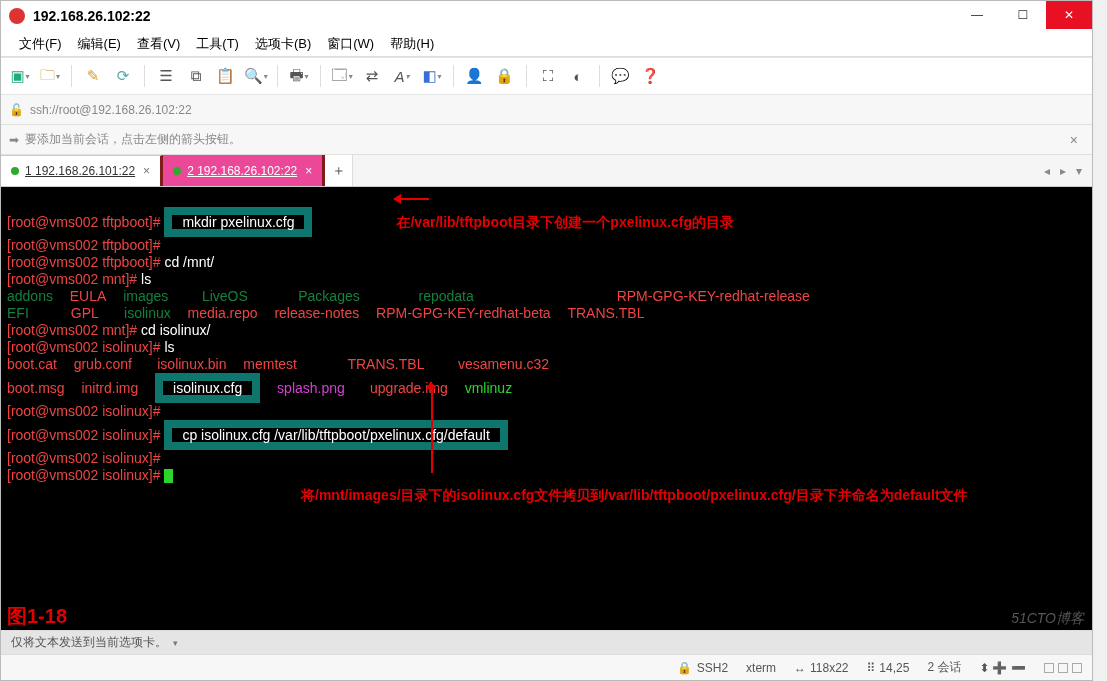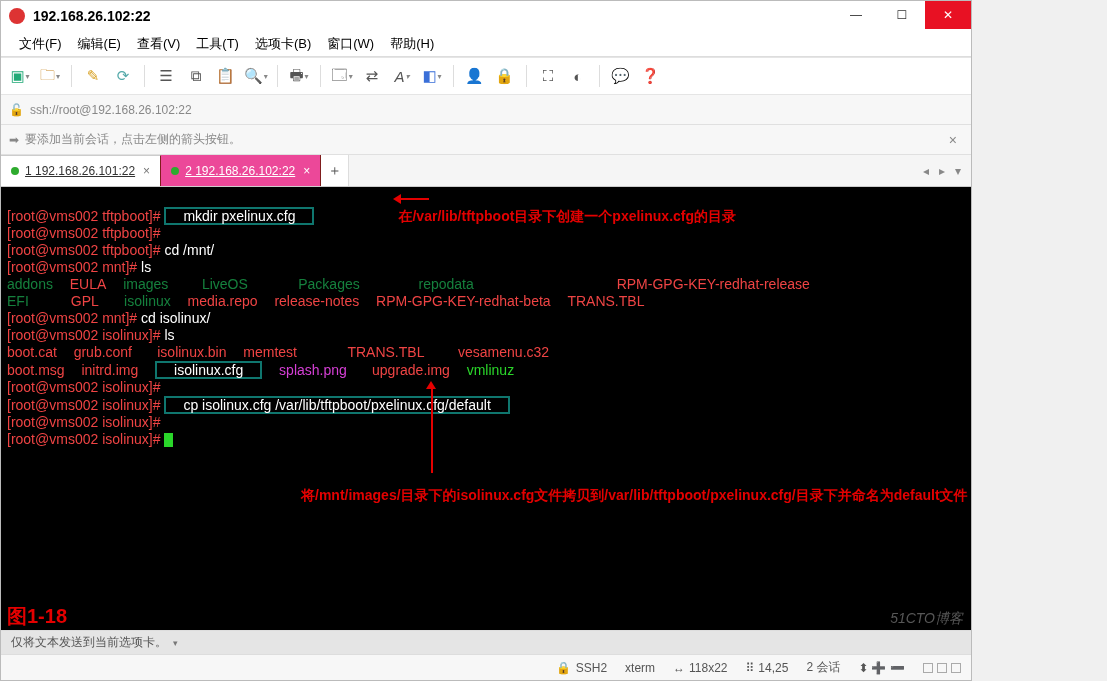--- a/index.html
+++ b/index.html
@@ -1,17 +1,17 @@
 <!DOCTYPE html>
 <html><head>
 <meta charset="utf-8">
 <style>
 * { margin:0; padding:0; box-sizing:border-box; font-family:"Microsoft YaHei","Segoe UI",Tahoma,sans-serif; }
 body { background:#f0f0f0; font-size:12px; }
-.window { width:972px; height:681px; background:#fff; display:flex; flex-direction:column; border:1px solid #bbb; }
+.window { width:1093px; height:681px; background:#fff; display:flex; flex-direction:column; border:1px solid #bbb; }
 
 
 .titlebar { height:30px; display:flex; align-items:center; padding:0 0 0 8px; position:relative; }
 .titlebar .favicon { width:16px; height:16px; border-radius:50%; background:#d33; margin-right:8px; }
 .titlebar .title { font-weight:bold; font-size:14px; margin-right:10px; }
 .titlebar .subtitle { font-size:13px; color:#333; }
 .titlebar .winbtns { position:absolute; right:0; top:0; display:flex; }
 .titlebar .winbtn { width:46px; height:28px; display:flex; align-items:center; justify-content:center; font-size:12px; color:#333; }
 .titlebar .winbtn.close { background:#e81123; color:#fff; }
 
@@ -29,40 +29,40 @@
 .addrbar { height:30px; display:flex; align-items:center; padding:0 8px; background:#f7f7f7; border-bottom:1px solid #e0e0e0; font-size:12px; color:#888; }
 .addrbar .lock { margin-right:6px; }
 
 
 .infobar { height:30px; display:flex; align-items:center; padding:0 8px; background:#f7f7f7; border-bottom:1px solid #e0e0e0; color:#888; font-size:12px; }
 .infobar .arrow { margin-right:6px; }
 .infobar .closex { margin-left:auto; padding:0 6px; color:#888; font-size:14px;}
 
 
 .tabstrip { height:32px; display:flex; align-items:stretch; background:#f5f5f5; border-bottom:1px solid #ccc; position:relative;}
-.tab { display:flex; align-items:center; padding:4px 10px; border-right:1px solid #7f1d1d; position:relative; font-size:12px;}
+.tab { display:flex; align-items:center; padding:4px 10px; border-right:3px solid #7f1d1d; position:relative; font-size:12px;}
 .tab .dot { width:8px; height:8px; border-radius:50%; margin-right:6px; }
 .tab .dot.green { background:#2eab2e; }
 .tab .tclose { margin-left:8px; color:#777; }
 .tab.active { background:#ec4899; color:#fff; }
 .tab.active .tclose { color:#fff; }
 .tab.inactive { background:#fff; color:#333; border-top:1px solid #ccc; }
 .tab.inactive .label { text-decoration:underline; }
 .tab.active .label { text-decoration:underline; }
 .addtab { width:28px; display:flex; align-items:center; justify-content:center; color:#555; border-right:1px solid #ddd; background:#fff; font-size:14px;}
 .tabnav { margin-left:auto; display:flex; align-items:center; padding-right:6px; gap:2px; color:#888;}
 .tabnav span { padding:0 4px; }
 
 
 .term { flex:1; background:#000; color:#fff; font-family:"Consolas","Courier New",monospace; font-size:14px; line-height:16px; padding:4px 6px; position:relative; overflow:hidden; white-space:pre; }
 .pw { color:#ef4444; }
 .pb { color:#15803d; }
 .pm { color:#d63fd6; }
 .pg { color:#2ad62a; }
-.redbox { border:2px solid #0f766e; padding:0 17px; display:inline-block; line-height:14px; }
+.redbox { border:8px solid #0f766e; padding:0 10px; display:inline-block; line-height:14px; }
 .anno { color:#e40000; font-family:"Microsoft YaHei",sans-serif; font-weight:bold; font-size:14px; white-space:normal; }
 .figlabel { position:absolute; left:6px; bottom:6px; color:#e40000; font-family:"Microsoft YaHei",sans-serif; font-weight:bold; font-size:20px; }
 .cursor { display:inline-block; width:9px; height:14px; background:#2ad62a; vertical-align:middle; }
 .watermark { position:absolute; right:8px; bottom:4px; color:#575757; font-family:"Microsoft YaHei",sans-serif; font-size:14px; font-style:italic;}
 .arrowline { position:absolute; background:#e40000; }
 .arrowhead { position:absolute; width:0; height:0; }
 
 
 .status1 { height:24px; display:flex; align-items:center; padding:0 10px; color:#555; font-size:12px; border-top:1px solid #ddd; background:#e5e5e5;}
 .status2 { height:26px; display:flex; align-items:center; padding:0 10px; color:#555; font-size:12px; border-top:1px solid #ddd; background:#f7f7f7; gap:18px; justify-content:flex-end;}

